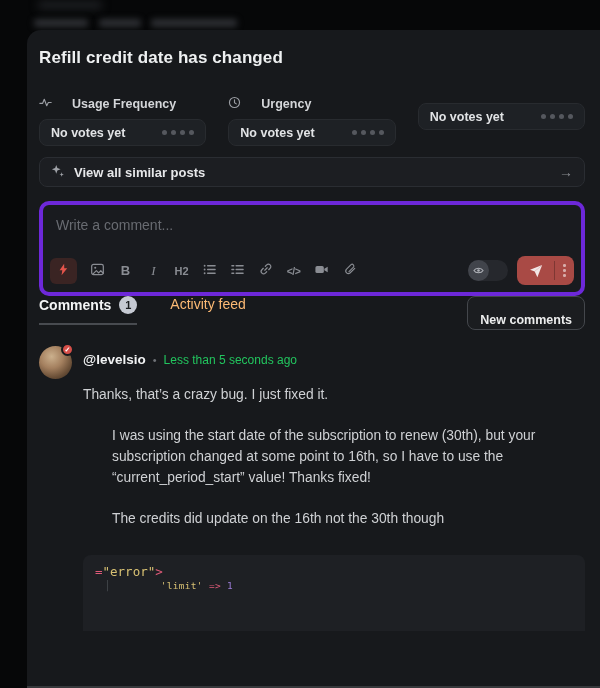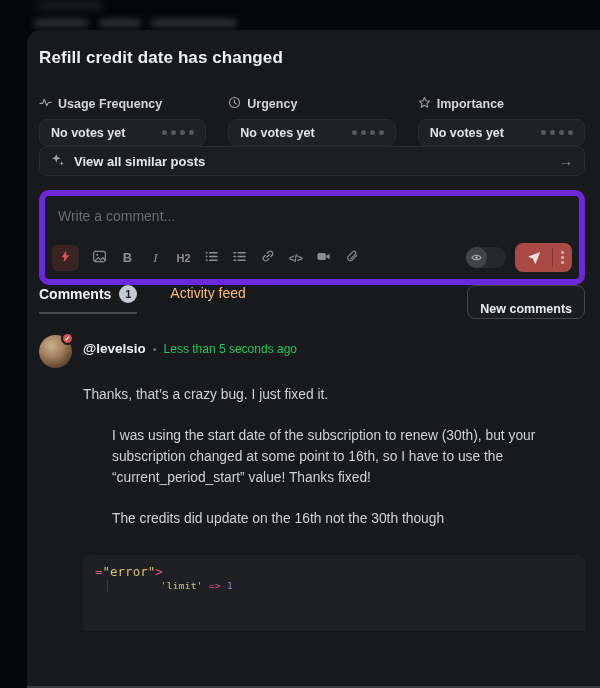--- a/index.html
+++ b/index.html
@@ -19,44 +19,44 @@
   .card {
     position:absolute; left:27px; top:30px; width:573px; height:658px;
     background:#17191c; border-top-left-radius:14px;
     padding:18px 15px 0 12px; overflow:hidden;
   }
   .post-title { font-size:17px; font-weight:700; color:#eef0f1; letter-spacing:.1px; }
   .post-body { margin-top:17px; font-size:14.3px; line-height:21.5px; color:#c7c9cc; max-width:549px; }
 
   
   .vote-grid { margin-top:28px; display:grid; grid-template-columns:1fr 1fr 1fr; gap:22px; }
-  .vote-label { display:flex; align-items:center; gap:6px; font-size:12.5px; font-weight:600; color:#d4d6d9; }
+  .vote-label { display:flex; align-items:center; gap:20px; font-size:12.5px; font-weight:600; color:#d4d6d9; }
   .vote-label svg { color:#9b9ea4; flex:none; }
   .vote-pill {
     margin-top:7px; height:27px; display:flex; align-items:center; justify-content:space-between;
     background:#1e2125; border:1px solid #282b2f; border-radius:8px; padding:0 11px; cursor:pointer;
   }
   .vote-pill .val { font-size:12.5px; font-weight:600; color:#e2e4e6; }
   .dots { display:flex; gap:4px; }
   .dots i { width:5px; height:5px; border-radius:50%; background:#55585e; }
 
   
   .similar-btn {
-    height:30px; width:100%; display:flex; align-items:center; gap:9px;
+    margin-top:11px; height:30px; width:100%; display:flex; align-items:center; gap:9px;
     background:#1c1e22; border:1px solid #2a2d32; border-radius:8px; padding:0 11px;
     cursor:pointer; color:#e6e7e9; font-family:inherit;
   }
   .similar-btn svg { color:#9fa2a8; flex:none; }
   .similar-btn .lbl { font-size:13px; font-weight:600; }
   .similar-btn .arrow { margin-left:auto; color:#8a8d92; font-size:14px; }
 
   
   .composer {
     position:relative; margin-top:14px; height:95px;
-    background:#191b1f; border:6px solid #6d28d9; border-radius:10px;
+    background:#191b1f; border:4px solid #6d28d9; border-radius:10px;
   }
   .composer textarea {
     width:100%; height:52px; background:transparent; border:none; outline:none; resize:none;
     padding:12px 13px 0; font-family:inherit; font-size:14px; color:#d8dadd;
   }
   .composer textarea::placeholder { color:#686b71; }
   .toolbar { position:absolute; left:7px; right:7px; bottom:7px; display:flex; align-items:center; gap:1px; }
   .tbtn {
     width:27px; height:26px; border:none; background:transparent; border-radius:6px;
     display:flex; align-items:center; justify-content:center; color:#8a8d93; cursor:pointer;
@@ -113,21 +113,21 @@
   .verify-badge {
     position:absolute; right:-2px; top:-3px; width:13px; height:13px; border-radius:50%;
     background:#d64f49; border:2px solid #17191c; color:#fff; font-size:7px; font-weight:700;
     display:flex; align-items:center; justify-content:center;
   }
   .comment-content { flex:1; min-width:0; }
   .comment-head { display:flex; align-items:center; gap:7px; padding-top:6px; }
   .author { font-size:13.5px; font-weight:700; color:#f1f2f3; cursor:pointer; }
   .sep { color:#6f7277; font-size:11px; }
   .timestamp { font-size:12px; color:#22c55e; }
-  .cpara { margin-top:28px; font-size:13.8px; line-height:21px; color:#cfd1d4; }
+  .cpara { margin-top:17px; font-size:13.8px; line-height:21px; color:#cfd1d4; }
   .cpara + .cpara { margin-top:20px;margin-left:29px; }
 
   
   .code-block {
     margin-top:26px; background:#1e2024; border-radius:8px 8px 0 0;
     padding:9px 12px 40px; font-family:"DejaVu Sans Mono",monospace; font-size:12.5px; line-height:16px;
   }
   .cl2 { display:flex; align-items:center; font-size:9.5px; height:11px; margin-top:0; }
   .cl2 .guide { color:#4a4d52; margin-left:10px; }
   .cl2 .txt { margin-left:50px; letter-spacing:.3px; }
@@ -182,26 +182,20 @@
           <span class="val">No votes yet</span>
           <span class="dots">
               <i></i>
               <i></i>
               <i></i>
               <i></i>
             </span>
         </div>
       </div>
       <div>
-        <div class="vote-label">
-          <span><svg width="13" height="13" viewBox="0 0 16 16" fill="none" stroke="currentColor" stroke-width="1.3" stroke-linejoin="round">
-                <polygon points="8,1.8 9.9,5.9 14.4,6.4 11,9.4 12,13.8 8,11.4 4,13.8 5,9.4 1.6,6.4 6.1,5.9"></polygon>
-              </svg></span>
-          <span>Importance</span>
-        </div>
         <div class="vote-pill">
           <span class="val">No votes yet</span>
           <span class="dots">
               <i></i>
               <i></i>
               <i></i>
               <i></i>
             </span>
         </div>
       </div>

